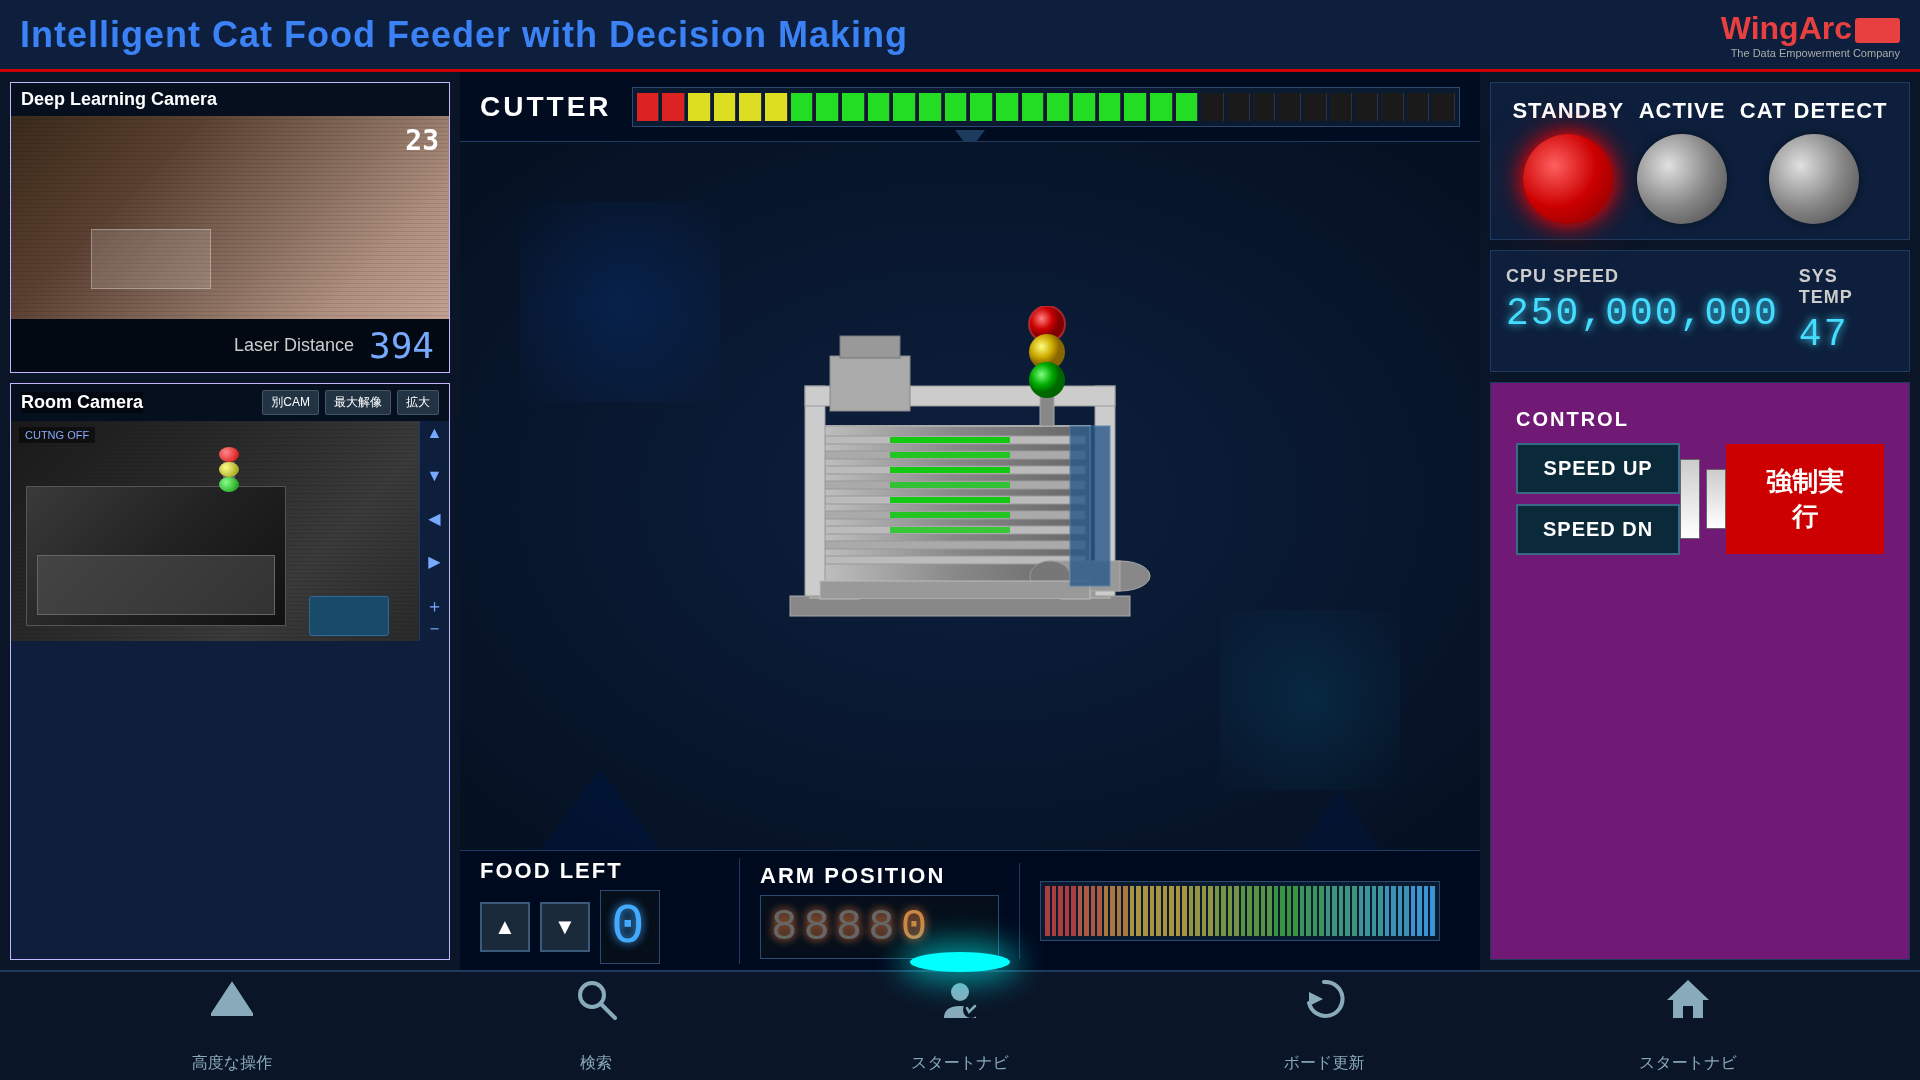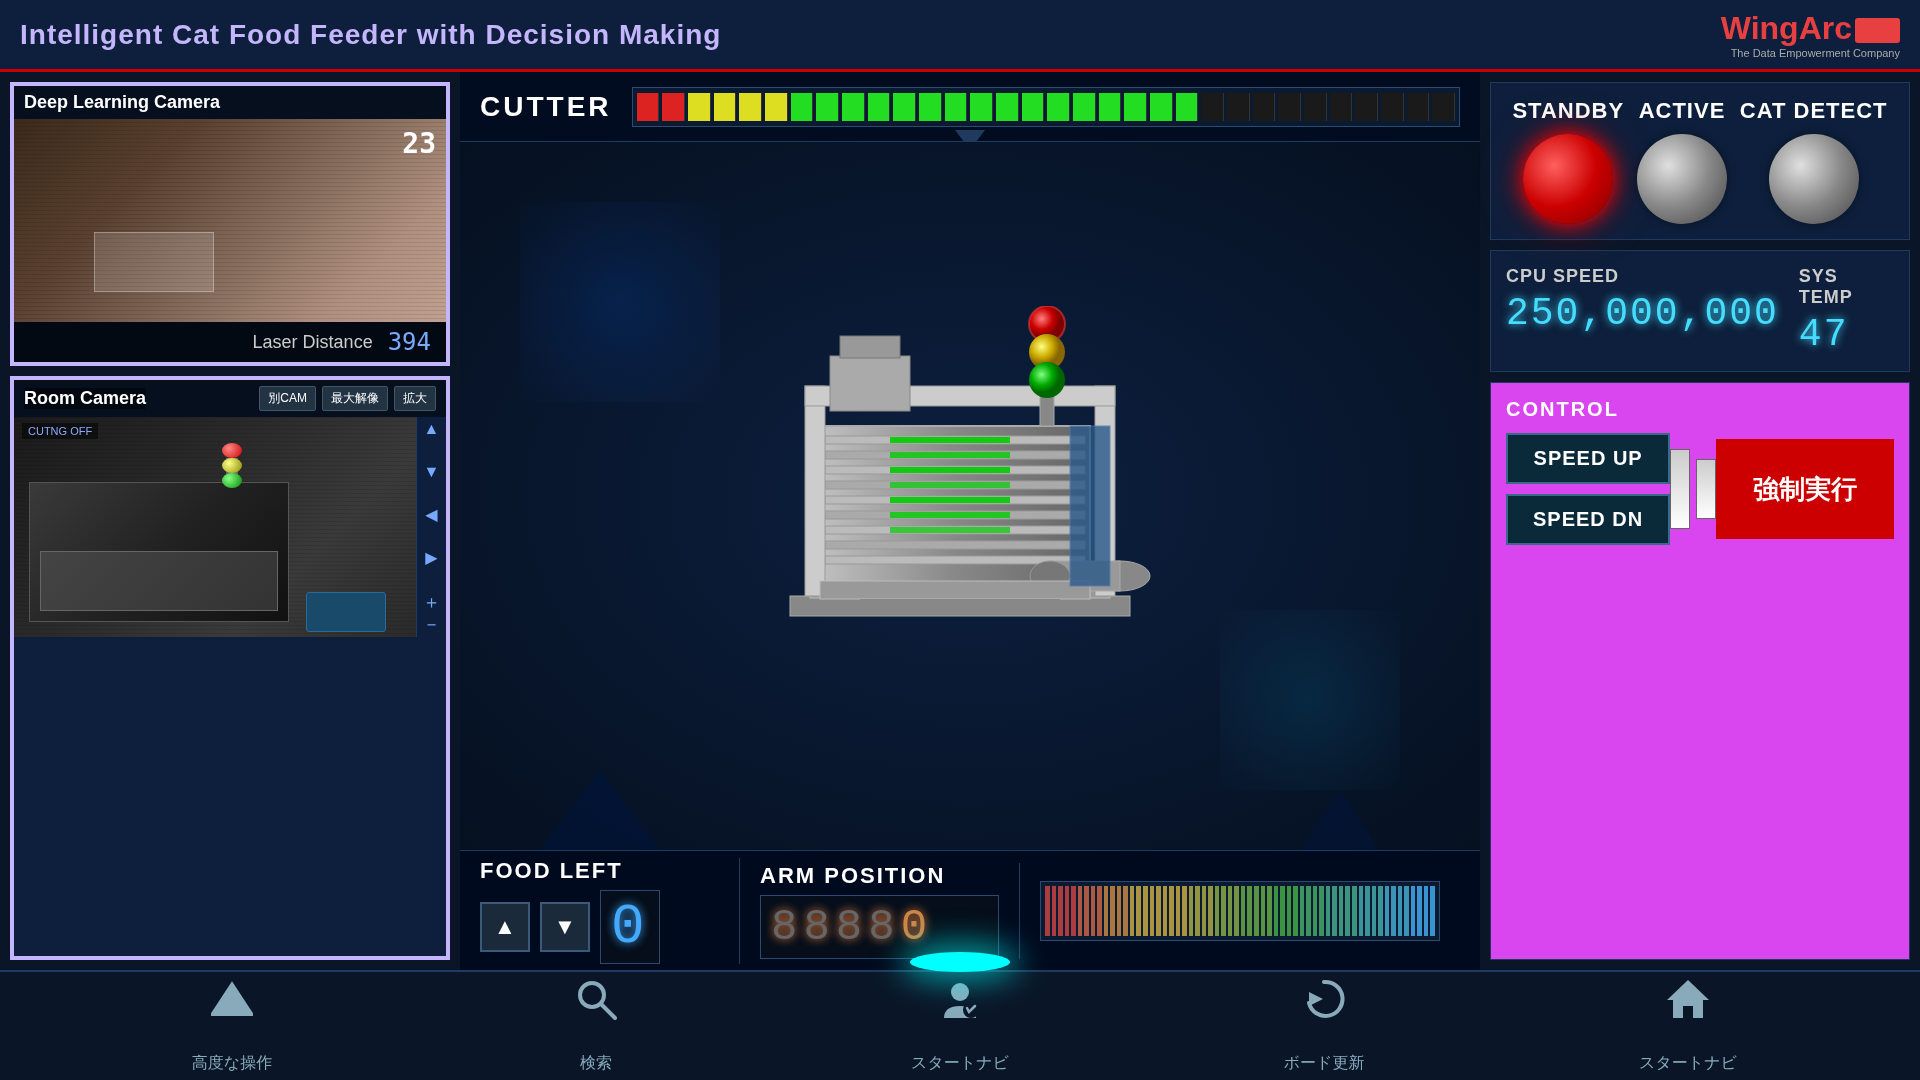--- a/index.html
+++ b/index.html
@@ -17,23 +17,23 @@
     .header {
       background: #0d1f3c;
       padding: 10px 20px;
       display: flex;
       align-items: center;
       justify-content: space-between;
       border-bottom: 3px solid #cc0000;
       height: 72px;
     }
     .header-title {
-      font-size: 28px;
-      font-weight: bold;
-      color: #c4b5fd;
+      font-size: 36px;
+      font-weight: bold;
+      color: #3b82f6;
       letter-spacing: 1px;
     }
     .wingarc-logo {
       display: flex;
       flex-direction: column;
       align-items: flex-end;
     }
     .wingarc-logo .logo-text {
       font-size: 32px;
       font-weight: bold;
@@ -70,21 +70,21 @@
       width: 460px;
       padding: 10px;
       display: flex;
       flex-direction: column;
       gap: 10px;
       flex-shrink: 0;
     }
 
     .camera-box {
       background: #0d1f3c;
-      border: 4px solid #c4b5fd;
+      border: 1px solid #c4b5fd;
       position: relative;
     }
 
     .camera-label {
       font-size: 18px;
       font-weight: bold;
       color: #fff;
       padding: 6px 10px;
       background: rgba(0,0,0,0.5);
     }
@@ -119,21 +119,21 @@
       background: rgba(0,0,0,0.7);
       padding: 6px 15px;
       display: flex;
       justify-content: flex-end;
       align-items: center;
       gap: 15px;
       font-size: 18px;
     }
     .laser-value {
       font-family: monospace;
-      font-size: 24px;
+      font-size: 36px;
       color: #7af;
     }
 
     .room-cam-controls {
       display: flex;
       gap: 6px;
       position: absolute;
       top: 6px;
       right: 8px;
       border-radius: 8px;
@@ -396,23 +396,23 @@
     }
     .metric-value {
       font-family: 'Courier New', monospace;
       font-size: 38px;
       color: #4df;
       text-shadow: 0 0 8px #4df;
       letter-spacing: 2px;
     }
 
     .control-box {
-      background: #d946ef;
+      background: #701a75;
       border: 1px solid #1e3a5f;
-      padding: 15px;
+      padding: 25px;
       flex: 1;
     }
     .control-label {
       font-size: 20px;
       font-weight: bold;
       margin-bottom: 12px;
       letter-spacing: 2px;
     }
     .control-buttons {
       display: flex;

